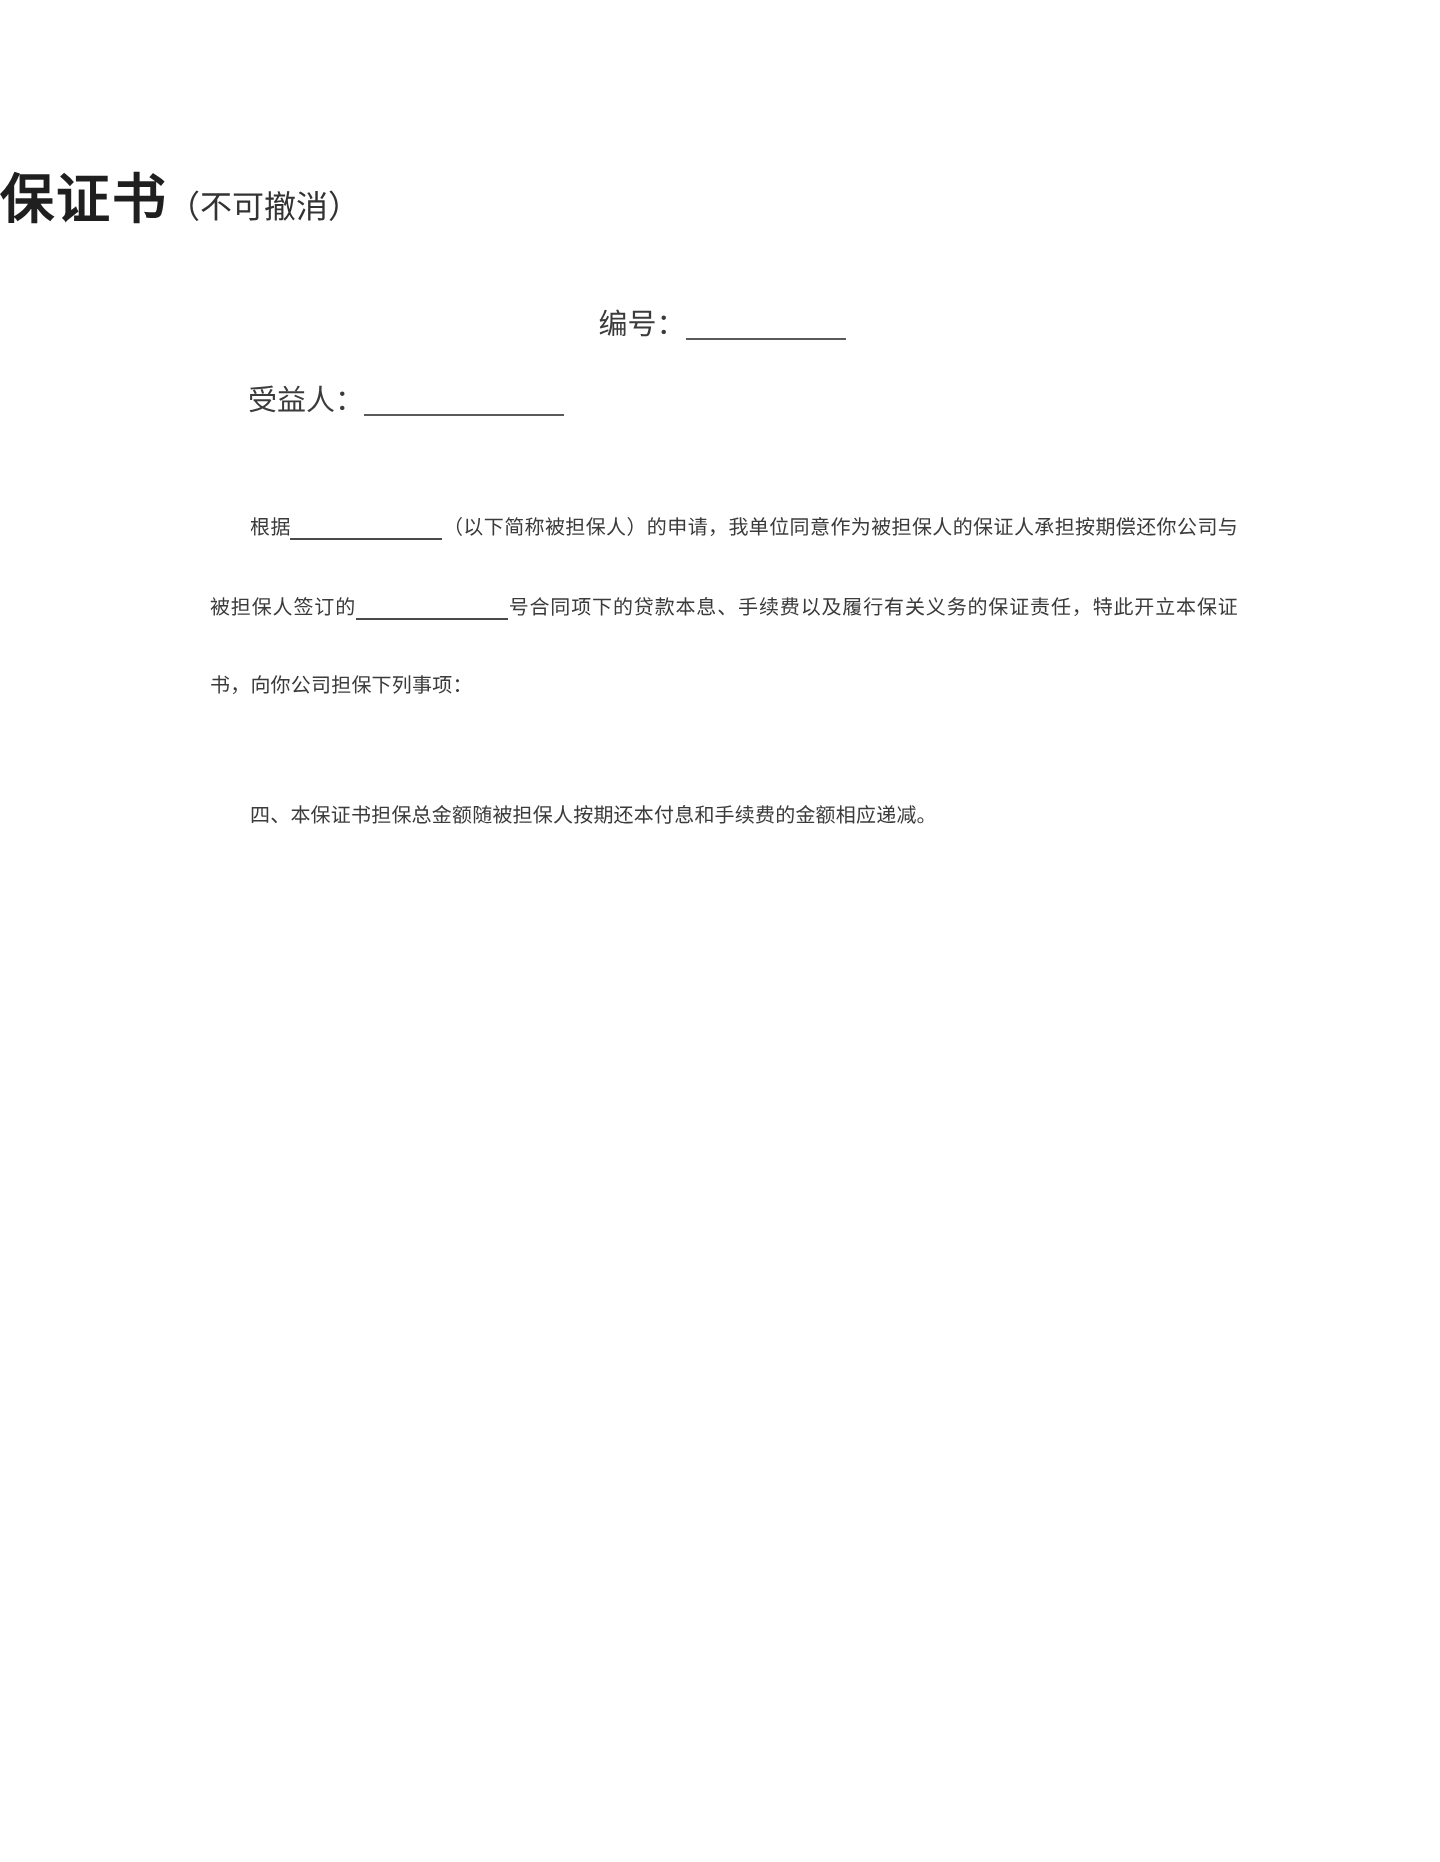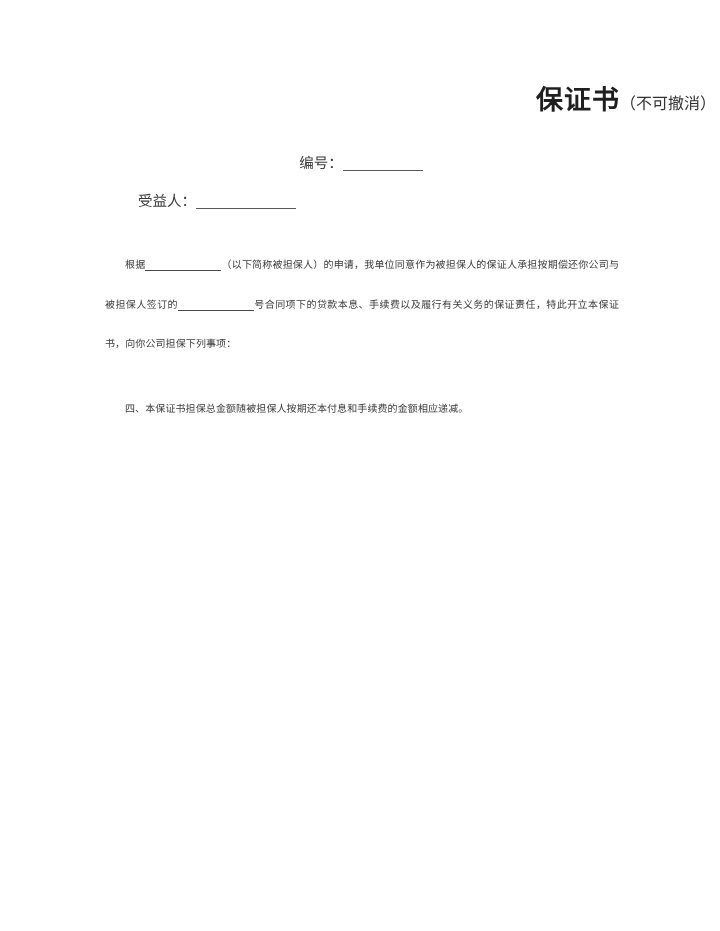--- a/index.html
+++ b/index.html
@@ -24,21 +24,21 @@
     background: #ffffff;
     box-sizing: border-box;
   }
 
   
   .title-block {
     position: absolute;
     left: 0;
     top: 78px;
     width: 716px;
-    text-align: right;
+    text-align: left;
     white-space: nowrap;
   }
   .title-main {
     font-size: 27px;
     font-weight: bold;
     letter-spacing: 1px;
     color: #1f1f1f;
     vertical-align: baseline;
   }
   .title-sub {
@@ -64,21 +64,20 @@
 
   
   .beneficiary-line {
     position: absolute;
     left: 124px;
     top: 190px;
     font-size: 14.5px;
     line-height: 22px;
     white-space: nowrap;
     color: #3b3b3b;
-    margin-left: 14px;
   }
 
   
   .blank {
     display: inline-block;
     border-bottom: 1.4px solid #5a5a5a;
     vertical-align: -3px;
   }
   .blank-num   { width: 80px; }
   .blank-benef { width: 100px; }

